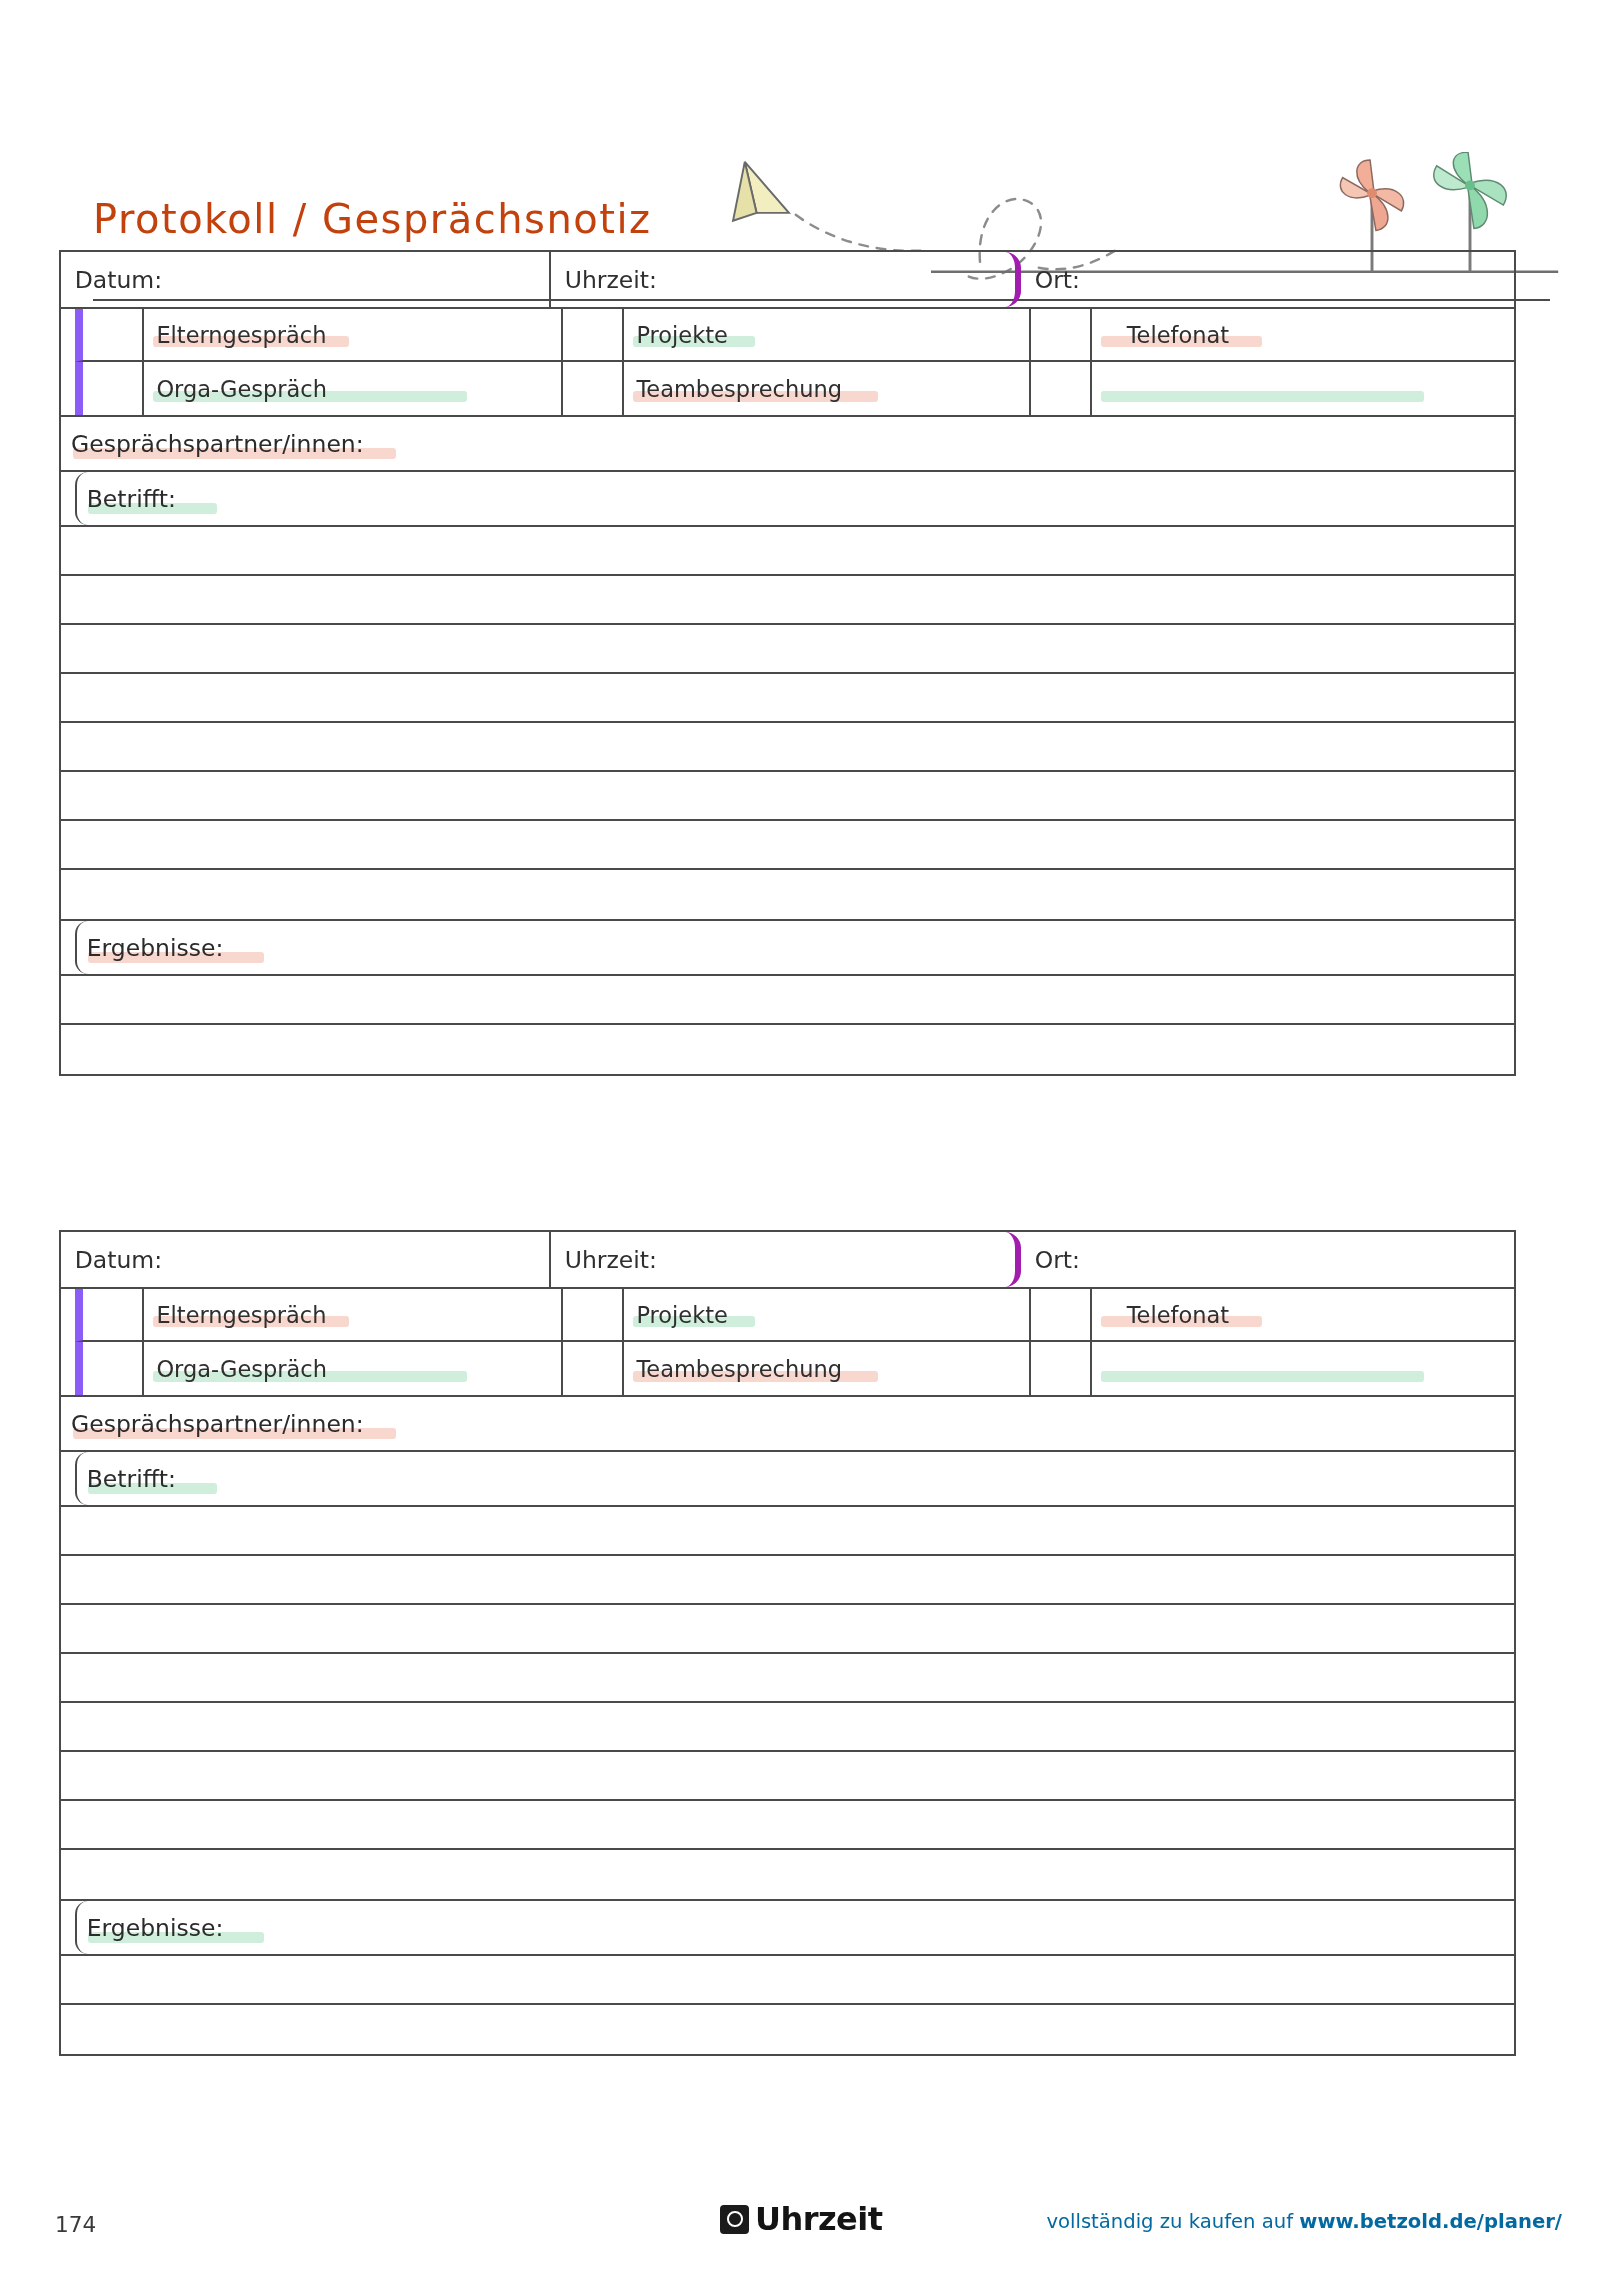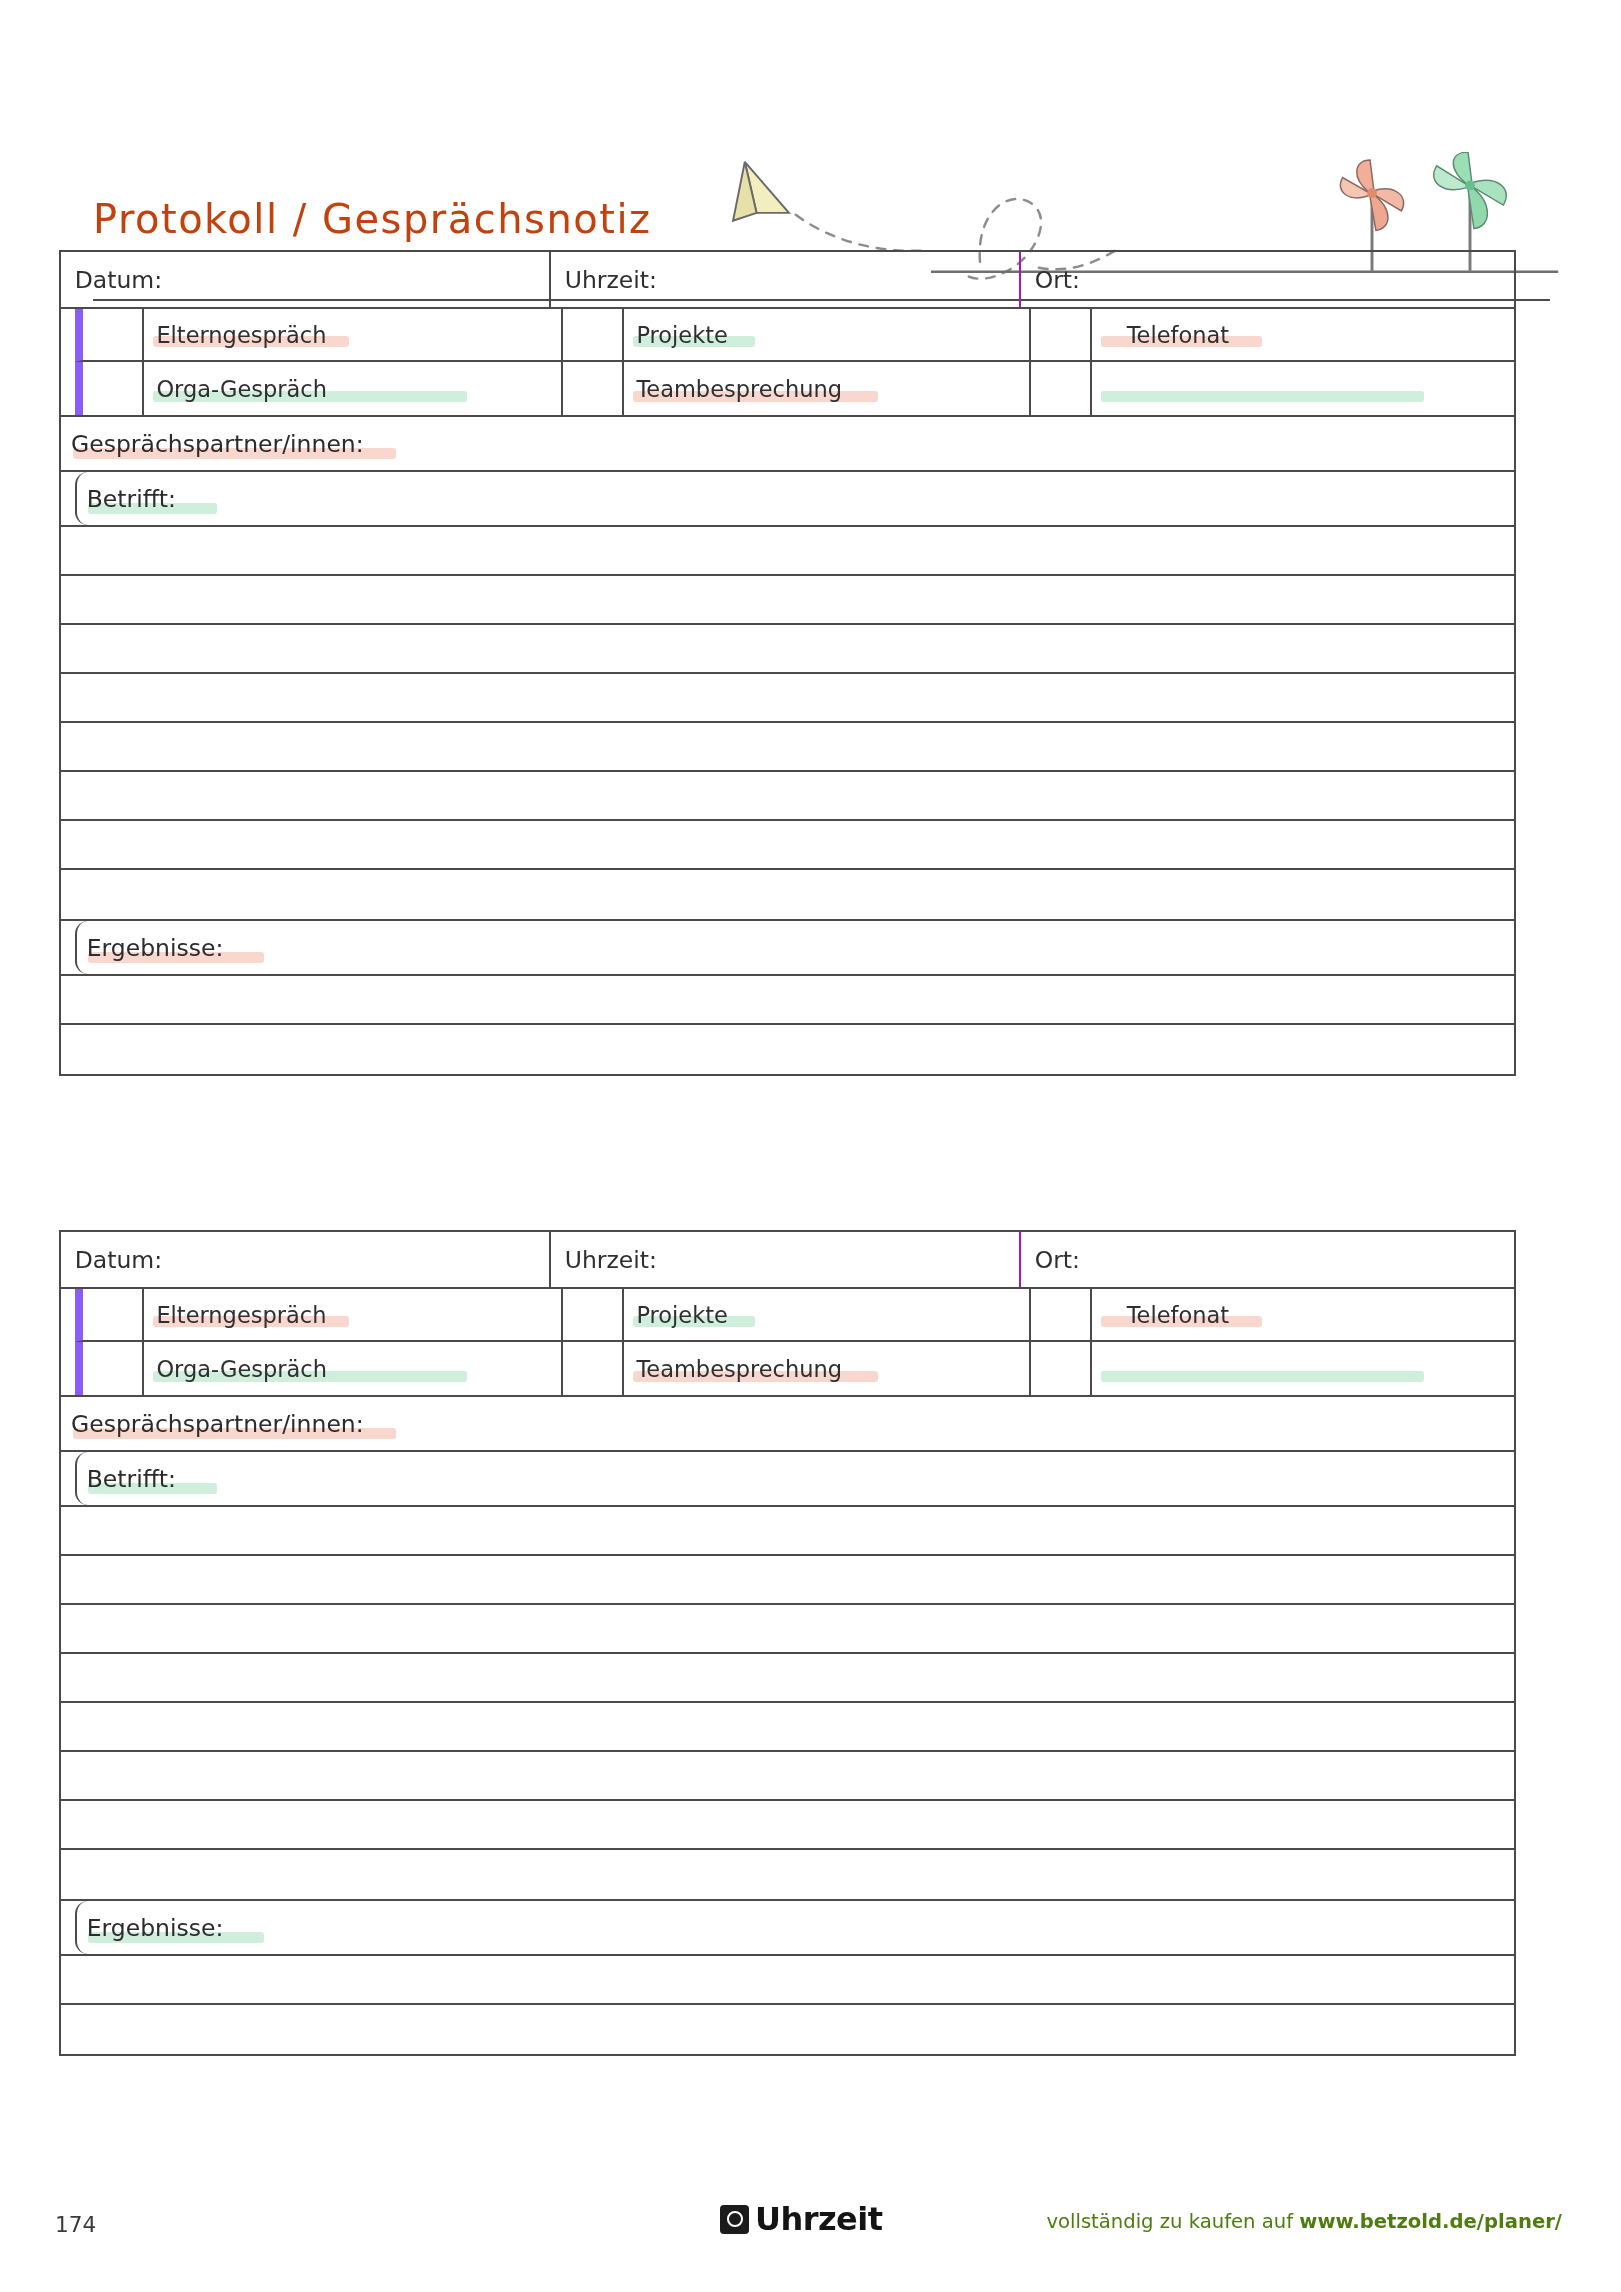--- a/index.html
+++ b/index.html
@@ -82,21 +82,21 @@
   .topline .cell {
     position: relative;
     box-sizing: border-box;
     display: flex;
     align-items: center;
     padding-left: 13.7px;
     font-size: 23.5px;
     color: #2f2f2f;
   }
   .c-date { width: 490px; border-right: 2px solid #4a4a4a; }
-  .c-time { width: 470px; border-right: 2px solid #a21caf; }
+  .c-time { width: 470px; border-right: 6px solid #a21caf; border-radius: 16px; }
   .c-place { flex: 1; }
 
   
   .inset {
     margin-left: 13.7px;
     border-left: 8px solid #8b5cf6;
     border-right: 0;
   }
   .checkline {
     display: flex;
@@ -191,21 +191,21 @@
     font-size: 32px;
     font-weight: bold;
     letter-spacing: -0.5px;
     color: #141414;
   }
   .foot-right {
     position: absolute;
     right: 59px;
     top: 9.8px;
     font-size: 19.6px;
-    color: #4d7c0f;
+    color: #0369a1;
     white-space: nowrap;
     text-align: right;
   }
   .foot-right b { font-weight: bold; }
 </style>
 </head>
 <body>
 
 <div class="page">
 

